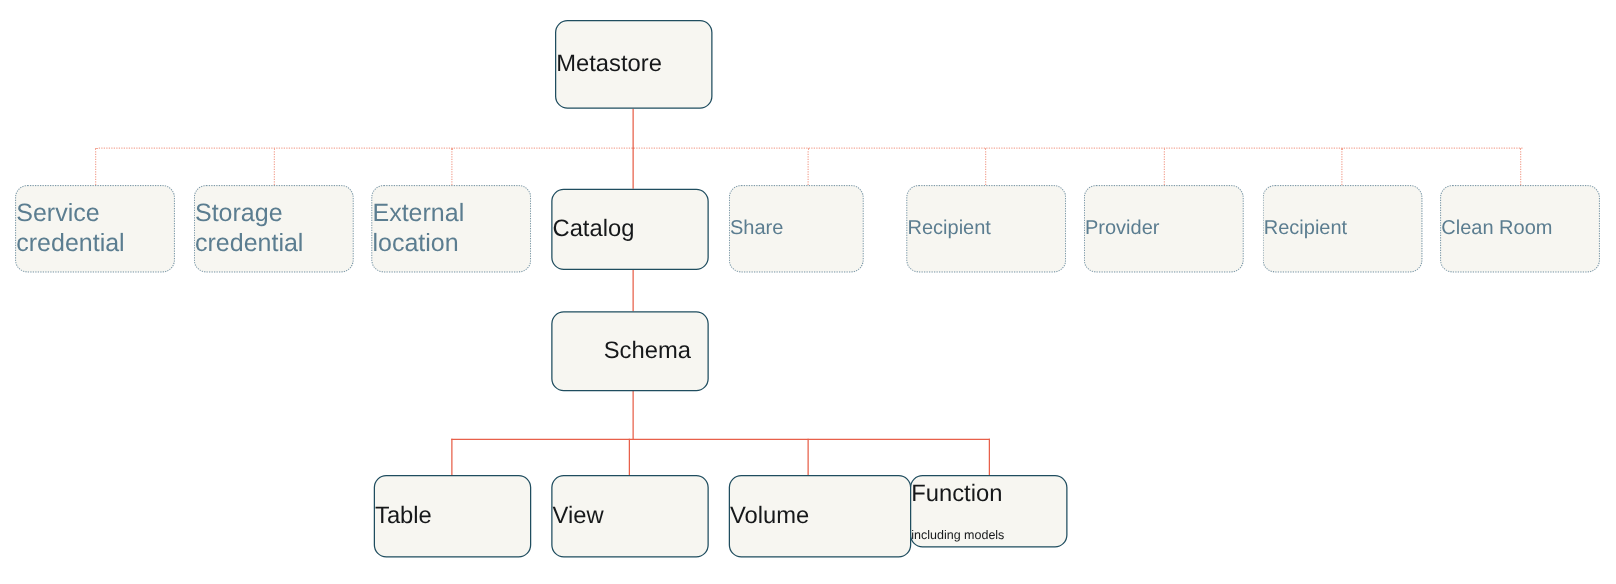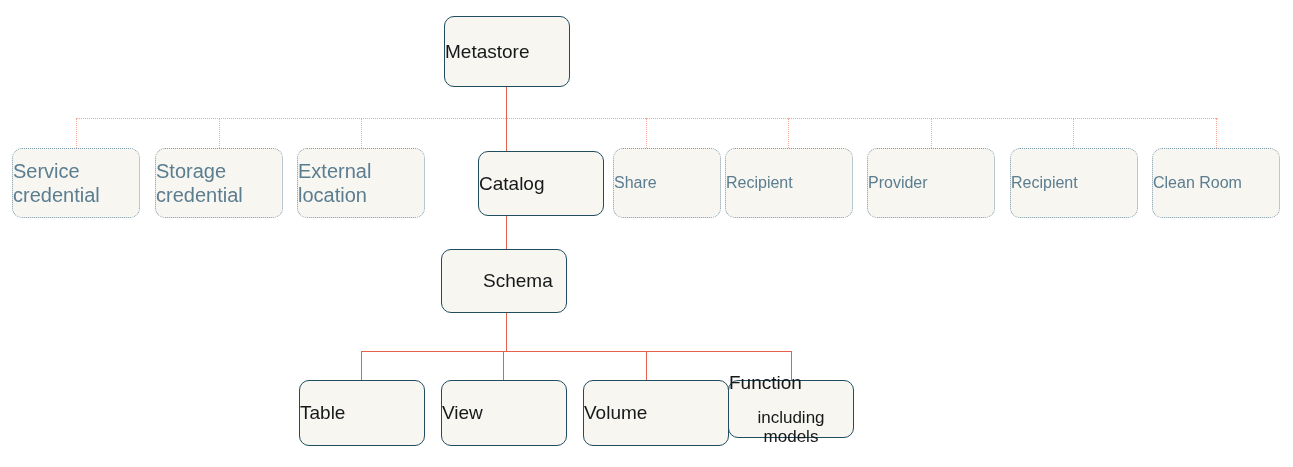--- a/index.html
+++ b/index.html
@@ -33,21 +33,21 @@
     font-size: 19px;
   }
   .node.dotted {
     border: 1.6px dotted #7d9aab;
     color: #5b7d90;
     font-size: 16px;
   }
   .node .label { display: block; }
   .node .sub {
     display: block;
-    font-size: 17px;
+    font-size: 10px;
     color: #16181a;
     margin-top: 15px;
     line-height: 1.1;
   }
   .node.two-line { font-size: 20px; }
 
   
   .conn {
     position: absolute;
     pointer-events: none;
@@ -108,25 +108,25 @@
   <div class="node dotted two-line" style="left:155px; top:148px; width:128px; height:70px;">
     <span class="label">Storage</span>
     <span class="label">credential</span>
   </div>
 
   <div class="node dotted two-line" style="left:297px; top:148px; width:128px; height:70px;">
     <span class="label">External</span>
     <span class="label">location</span>
   </div>
 
-  <div class="node solid" style="left:441px; top:151px; width:126px; height:65px;margin-left:37px;">
+  <div class="node solid" style="left:441px; top:151px; width:126px; height:65px;">
     <span class="label">Catalog</span>
   </div>
 
-  <div class="node dotted" style="left:583px; top:148px; width:108px; height:70px;margin-left:30px;">
+  <div class="node dotted" style="left:583px; top:148px; width:108px; height:70px;">
     <span class="label">Share</span>
   </div>
 
   <div class="node dotted" style="left:725px; top:148px; width:128px; height:70px;">
     <span class="label">Recipient</span>
   </div>
 
   <div class="node dotted" style="left:867px; top:148px; width:128px; height:70px;">
     <span class="label">Provider</span>
   </div>

